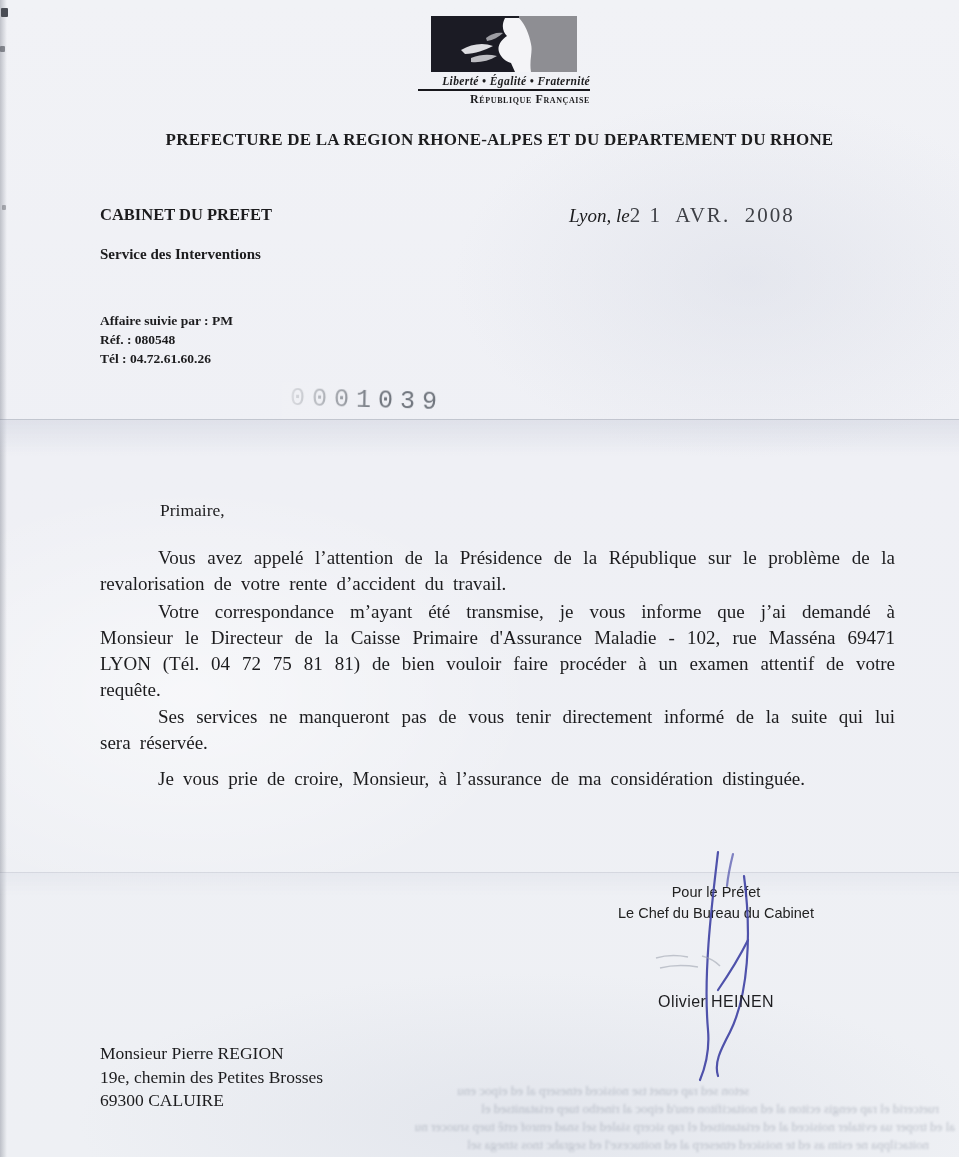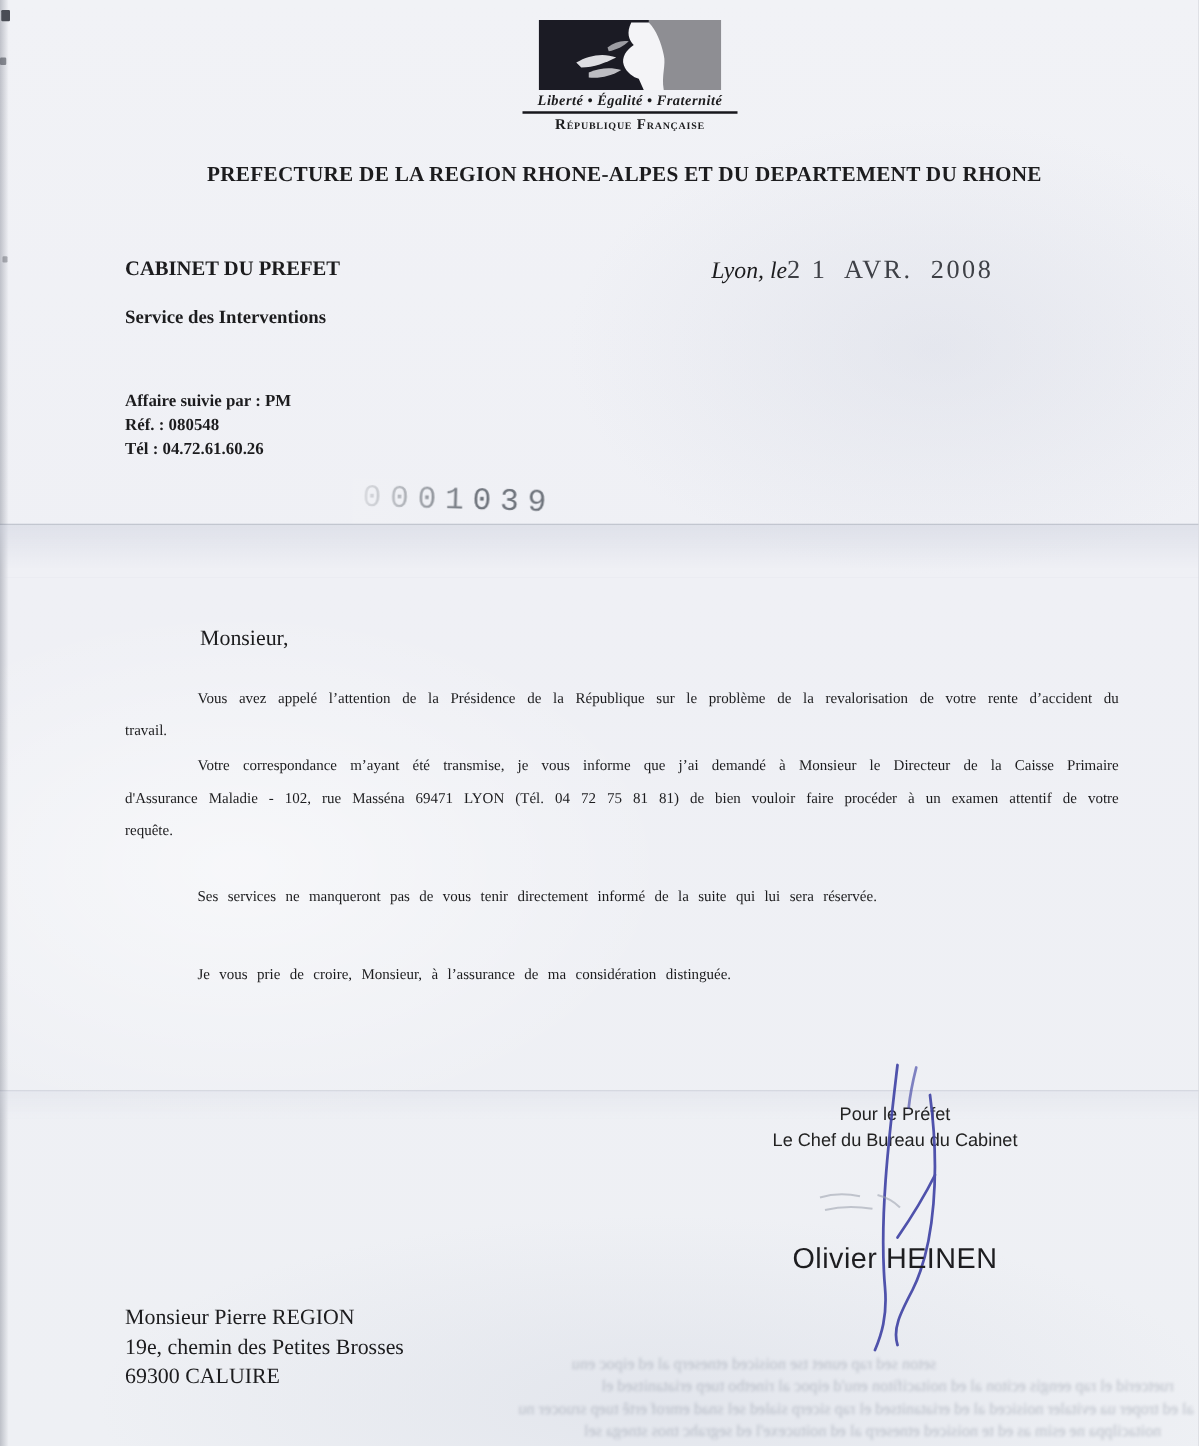--- a/index.html
+++ b/index.html
@@ -10,21 +10,21 @@
       radial-gradient(500px 300px at 20% 60%, rgba(255,255,255,.5), rgba(255,255,255,0) 70%),
       radial-gradient(600px 200px at 55% 97%, rgba(205,210,222,.35), rgba(205,210,222,0) 75%),
       linear-gradient(180deg,#f1f2f6 0%,#eff0f5 40%,#eef0f4 100%);
     font-family:"Liberation Serif", serif;color:#1c1c1e;
   }
   .scan-edge-left{position:absolute;left:0;top:0;bottom:0;width:7px;
     background:linear-gradient(90deg,rgba(110,115,128,.38),rgba(110,115,128,0));}
   .speck{position:absolute;background:#4a4d55;border-radius:1px;}
 
   
-  .logo-wrap{position:absolute;left:418px;top:16px;width:172px;text-align:center;}
+  .logo-wrap{position:absolute;left:418px;top:16px;width:172px;text-align:right;}
   .logo-box{width:146px;height:56px;margin:0 auto;display:block;}
   .motto{font-size:11.5px;font-weight:bold;font-style:italic;letter-spacing:.4px;margin-top:3px;
     border-bottom:2px solid #17171c;padding-bottom:2px;}
   .republic{font-size:12px;font-weight:bold;letter-spacing:.6px;font-variant:small-caps;margin-top:1px;}
 
   .main-title{position:absolute;left:40px;right:0;top:130px;text-align:center;
     font-weight:bold;font-size:17px;letter-spacing:.2px;}
 
   .office{position:absolute;left:100px;top:205px;font-weight:bold;font-size:16.5px;}
   .service{position:absolute;left:100px;top:246px;font-weight:bold;font-size:15px;}
@@ -42,31 +42,31 @@
     background:linear-gradient(90deg,rgba(240,241,245,.9),rgba(240,241,245,0));}
 
   .crease1{position:absolute;left:0;right:0;top:419px;height:42px;
     border-top:1px solid rgba(140,146,162,.45);
     background:linear-gradient(180deg,rgba(203,207,220,.45),rgba(203,207,220,0) 85%);}
   .crease2{position:absolute;left:0;right:0;top:872px;height:22px;
     border-top:1px solid rgba(150,156,172,.28);
     background:linear-gradient(180deg,rgba(208,212,224,.28),rgba(208,212,224,0));}
 
   .salutation{position:absolute;left:160px;top:500px;font-size:17.5px;}
-  .para{position:absolute;left:100px;width:795px;font-size:12px;line-height:26px;
+  .para{position:absolute;left:100px;width:795px;font-size:19px;line-height:26px;
     text-align:justify;text-indent:58px;word-spacing:4.5px;}
   .p1{top:545px;}
   .p2{top:599px;}
   .p3{top:704px;}
   .p4{top:766px;text-align:left;}
 
   .sig-block{position:absolute;left:598px;top:882px;width:236px;text-align:center;
     font-family:"Liberation Sans", sans-serif;font-size:14.5px;line-height:21px;color:#222;}
   .sig-name{position:absolute;left:598px;top:993px;width:236px;text-align:center;
-    font-family:"Liberation Sans", sans-serif;font-size:23px;letter-spacing:.4px;color:#1d1d20;}
+    font-family:"Liberation Sans", sans-serif;font-size:16px;letter-spacing:.4px;color:#1d1d20;}
   .sig-svg{position:absolute;left:688px;top:848px;}
   .pencil-marks{position:absolute;left:652px;top:948px;opacity:.55;filter:blur(.6px);}
 
   .recipient{position:absolute;left:100px;top:1042px;font-size:17.5px;line-height:23.5px;}
 
   .bleed{position:absolute;left:0;right:0;top:1082px;height:75px;overflow:hidden;
     transform:scaleX(-1);filter:blur(1.1px);opacity:.5;color:#8d94a2;
     font-size:13px;line-height:18px;font-family:"Liberation Serif", serif;white-space:nowrap;}
   .bleed div{height:18px;}
 </style>
@@ -109,21 +109,21 @@
     <div>Réf. : 080548</div>
     <div>Tél : 04.72.61.60.26</div>
   </div>
 
   <div class="reg-stamp">0001039</div>
   <div class="reg-fade"></div>
 
   <div class="crease1"></div>
   <div class="crease2"></div>
 
-  <div class="salutation">Monsieur,</div>
+  <div class="salutation">Primaire,</div>
   <div class="para p1">Vous avez appelé l’attention de la Présidence de la République sur le problème de la revalorisation de votre rente d’accident du travail.</div>
   <div class="para p2">Votre correspondance m’ayant été transmise, je vous informe que j’ai demandé à Monsieur le Directeur de la Caisse Primaire d'Assurance Maladie - 102, rue Masséna   69471 LYON  (Tél. 04 72 75 81 81) de bien vouloir faire procéder à un examen attentif de votre requête.</div>
   <div class="para p3">Ses services ne manqueront pas de vous tenir directement informé de la suite qui lui sera réservée.</div>
   <div class="para p4">Je vous prie de croire, Monsieur, à l’assurance de ma considération distinguée.</div>
 
   <div class="sig-block">
     <div>Pour le Préfet</div>
     <div>Le Chef du Bureau du Cabinet</div>
   </div>
 

